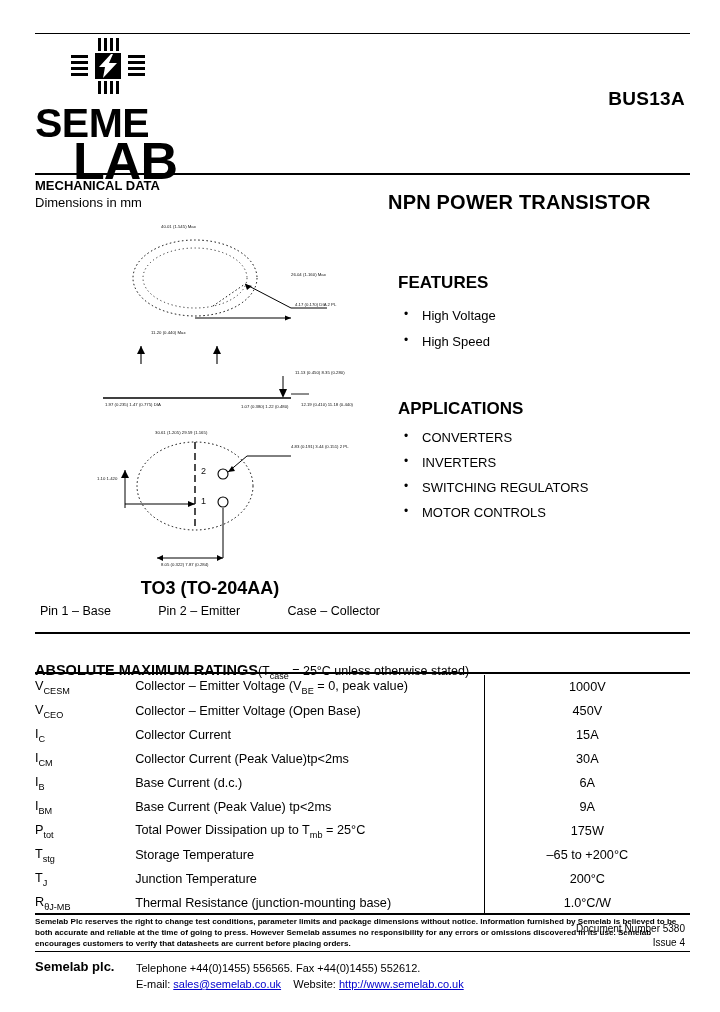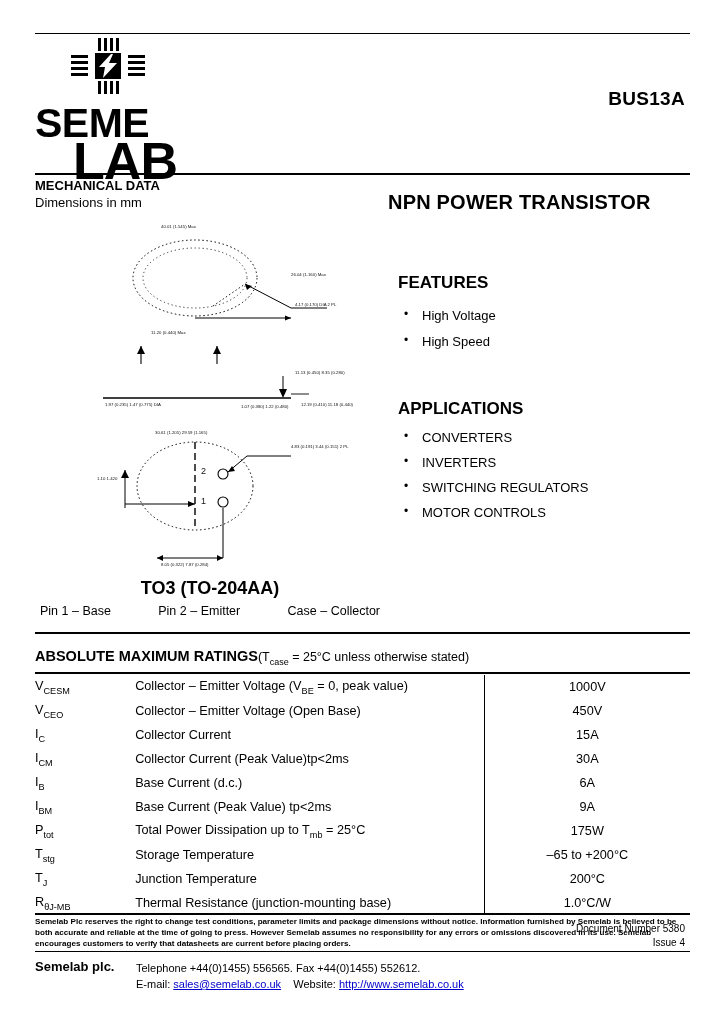--- a/index.html
+++ b/index.html
@@ -151,21 +151,21 @@
     width: 340px;
     font-size: 12.5px;
     display: flex;
     justify-content: space-between;
     gap: 39px;
   }
 
   
   .ratings-title {
     position: absolute;
-    left: 35px; top: 648px;
+    left: 35px; top: 662px;
     font-size: 14.5px;
     font-weight: bold;
   }
   .ratings-title .cond {
     font-weight: normal;
     font-size: 12.5px;
   }
   sub { font-size: 0.72em; }
 
   table.ratings {

